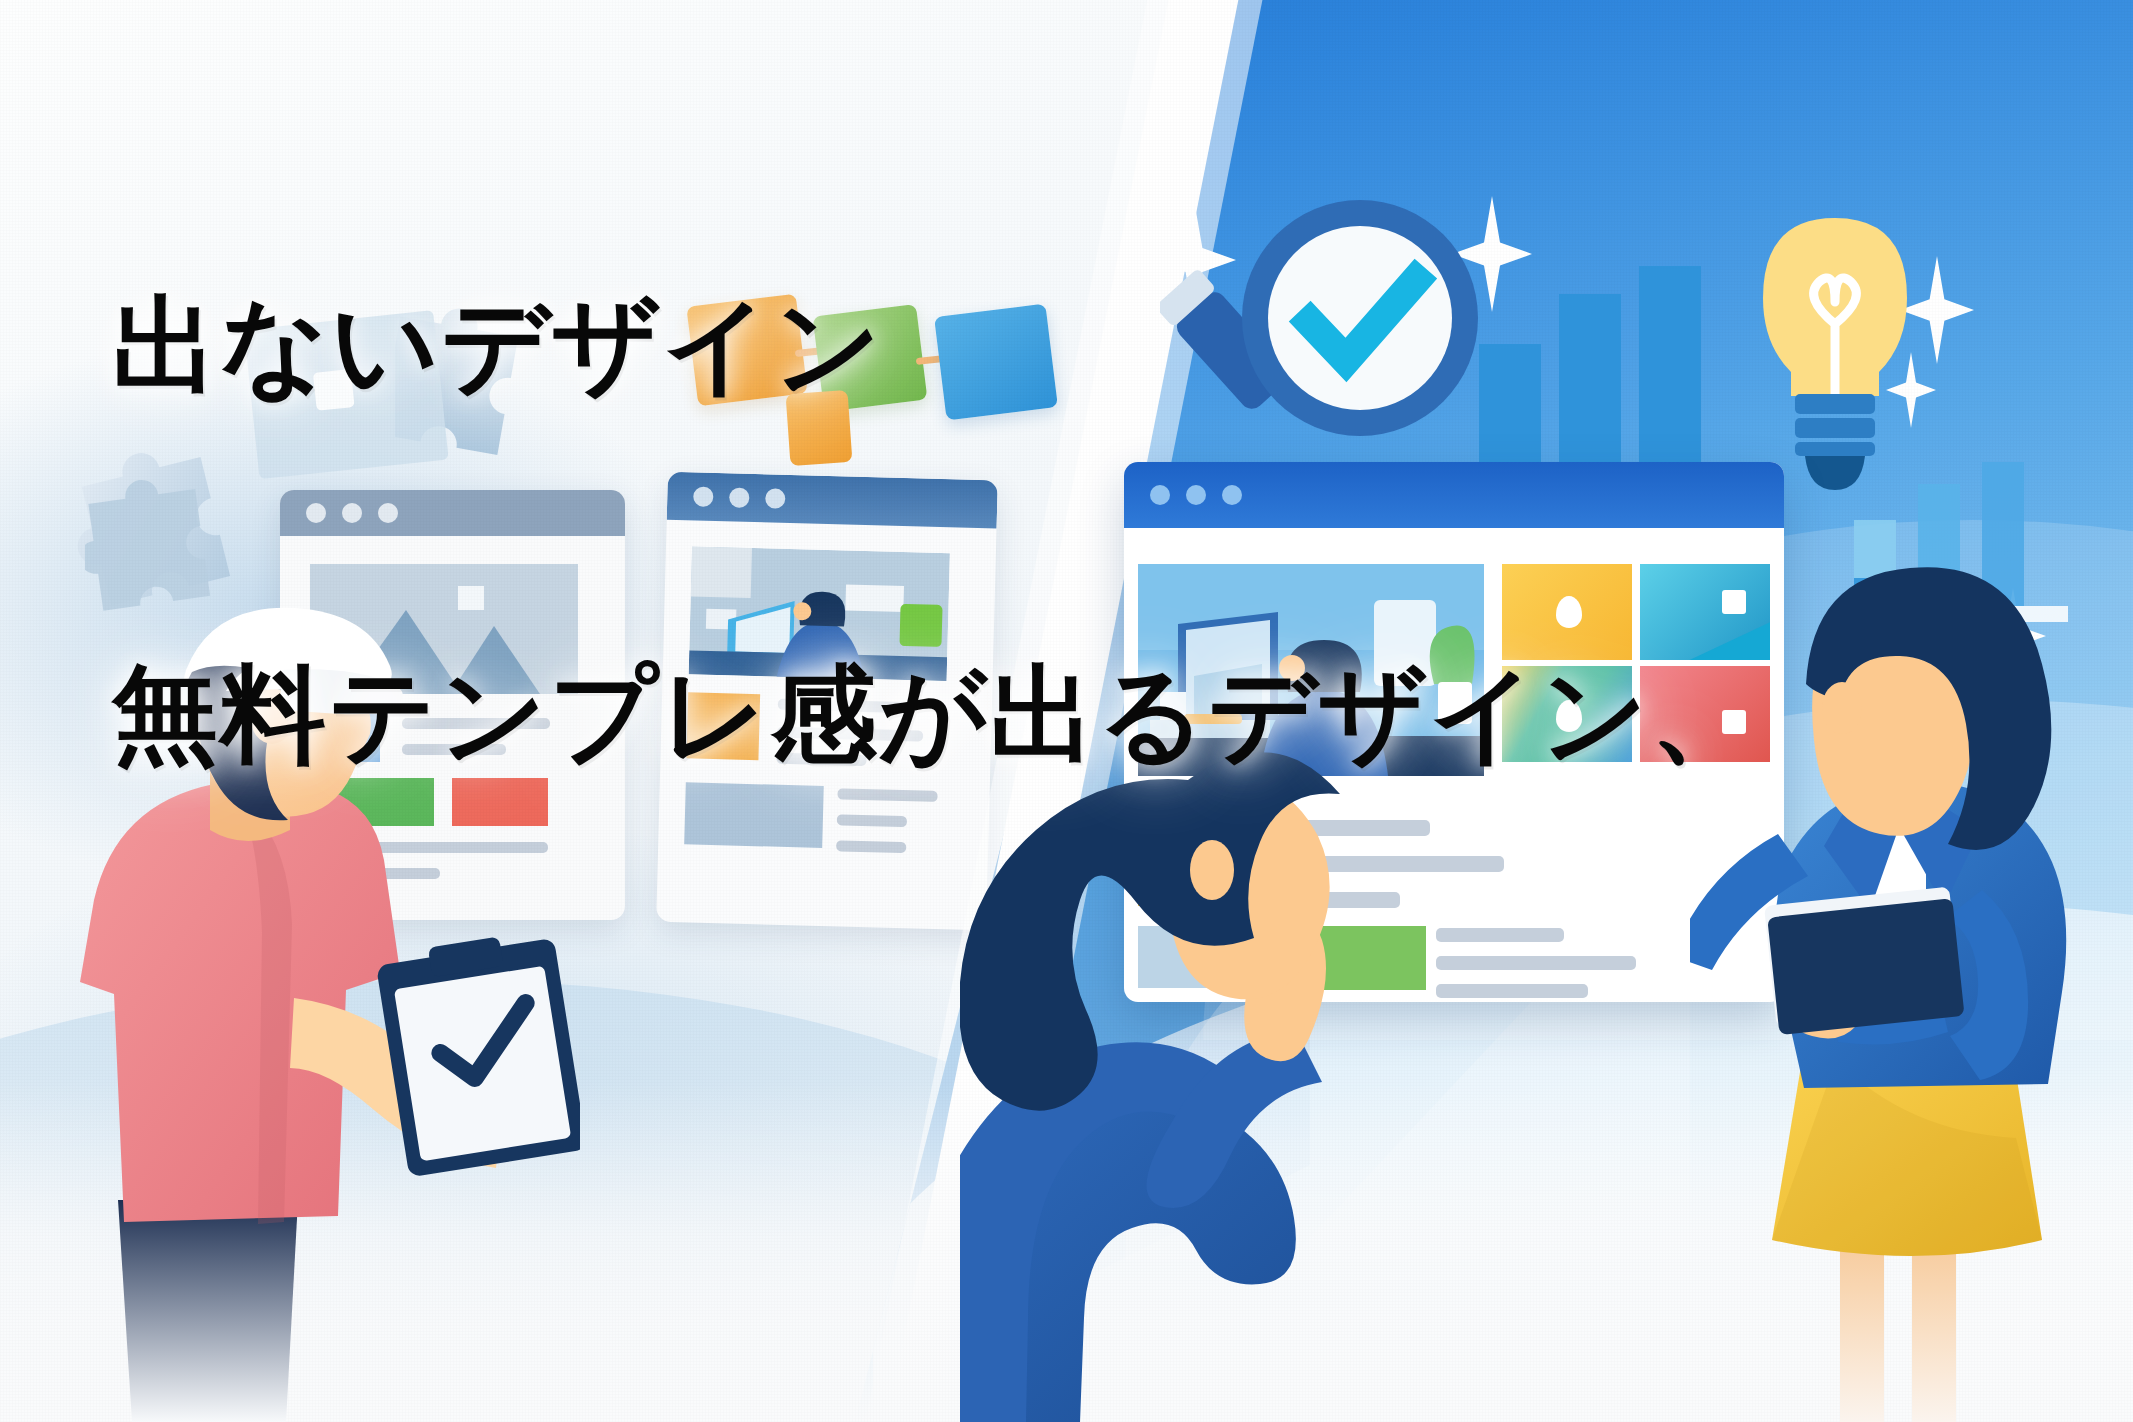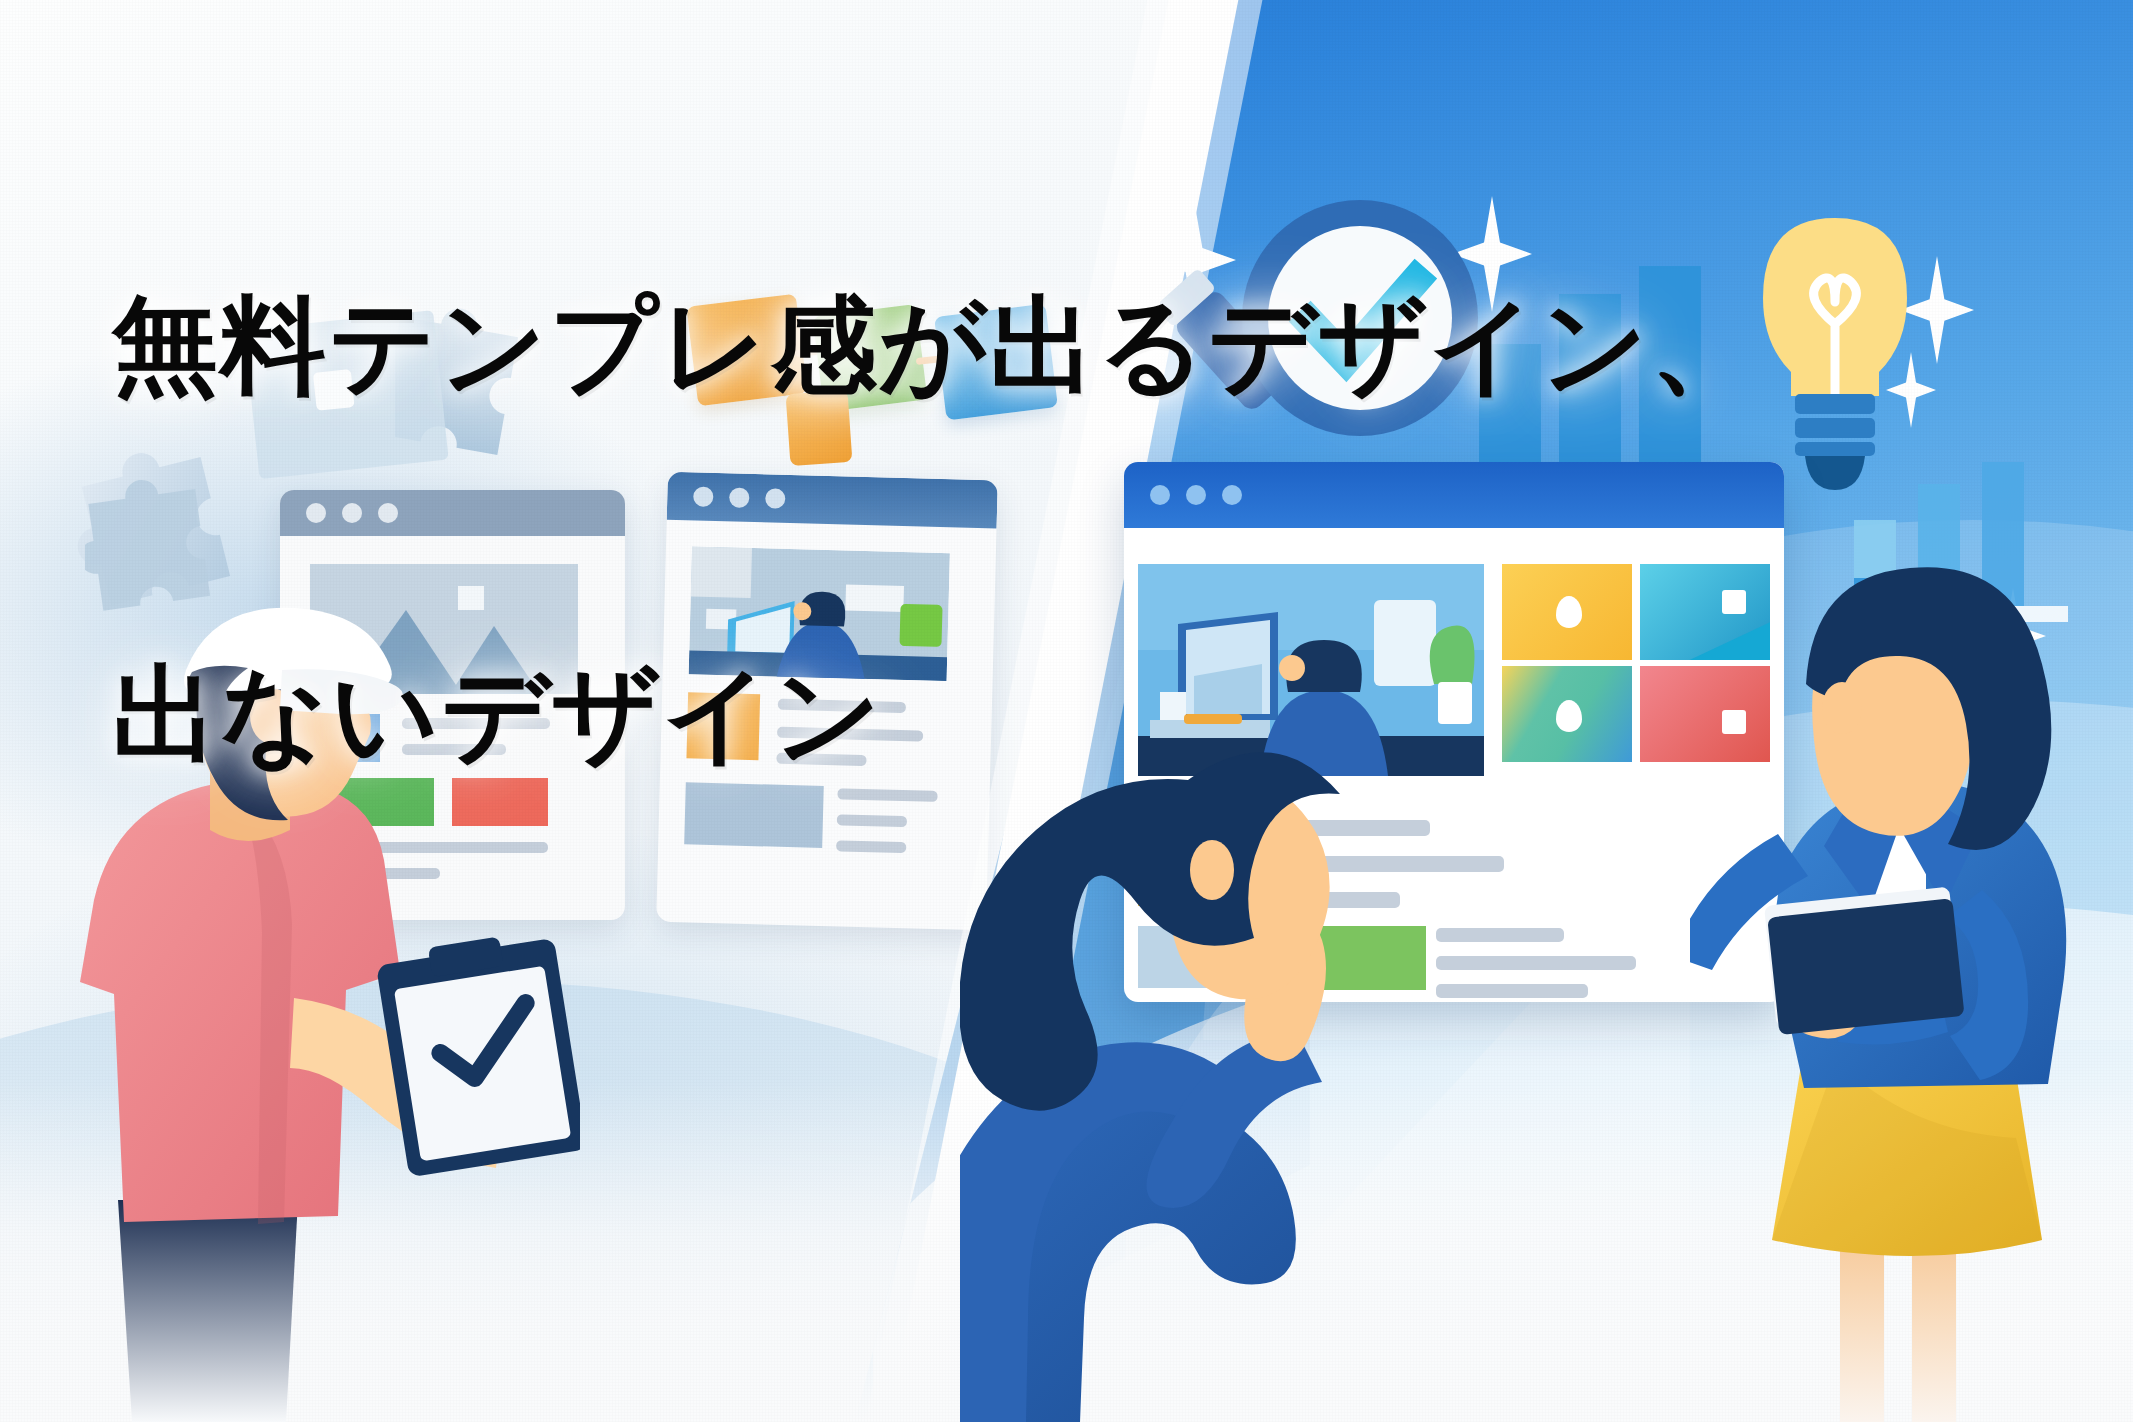--- a/index.html
+++ b/index.html
@@ -447,18 +447,18 @@
     <path d="M116 124 q6 -108 104 -116 q104 -10 132 96 q22 82 -8 142 q-30 60 -86 38 q30 -56 18 -120 q-12 -66 -66 -68 q-52 -2 -60 44 q-24 -6 -34 -16 z" fill="#14345f"></path>
     <ellipse cx="152" cy="148" rx="20" ry="26" fill="#fcc98f"></ellipse>
   </svg>
 
   <div class="divider-soft"></div>
   <div class="divider"></div>
 
   <div class="bottom-fade"></div>
 
   <div class="headline">
+    <div>出ないデザイン</div>
     <div>無料テンプレ感が出るデザイン、</div>
-    <div>出ないデザイン</div>
   </div>
 
   <div class="noise"></div>
 </div>
 
 </body></html>

